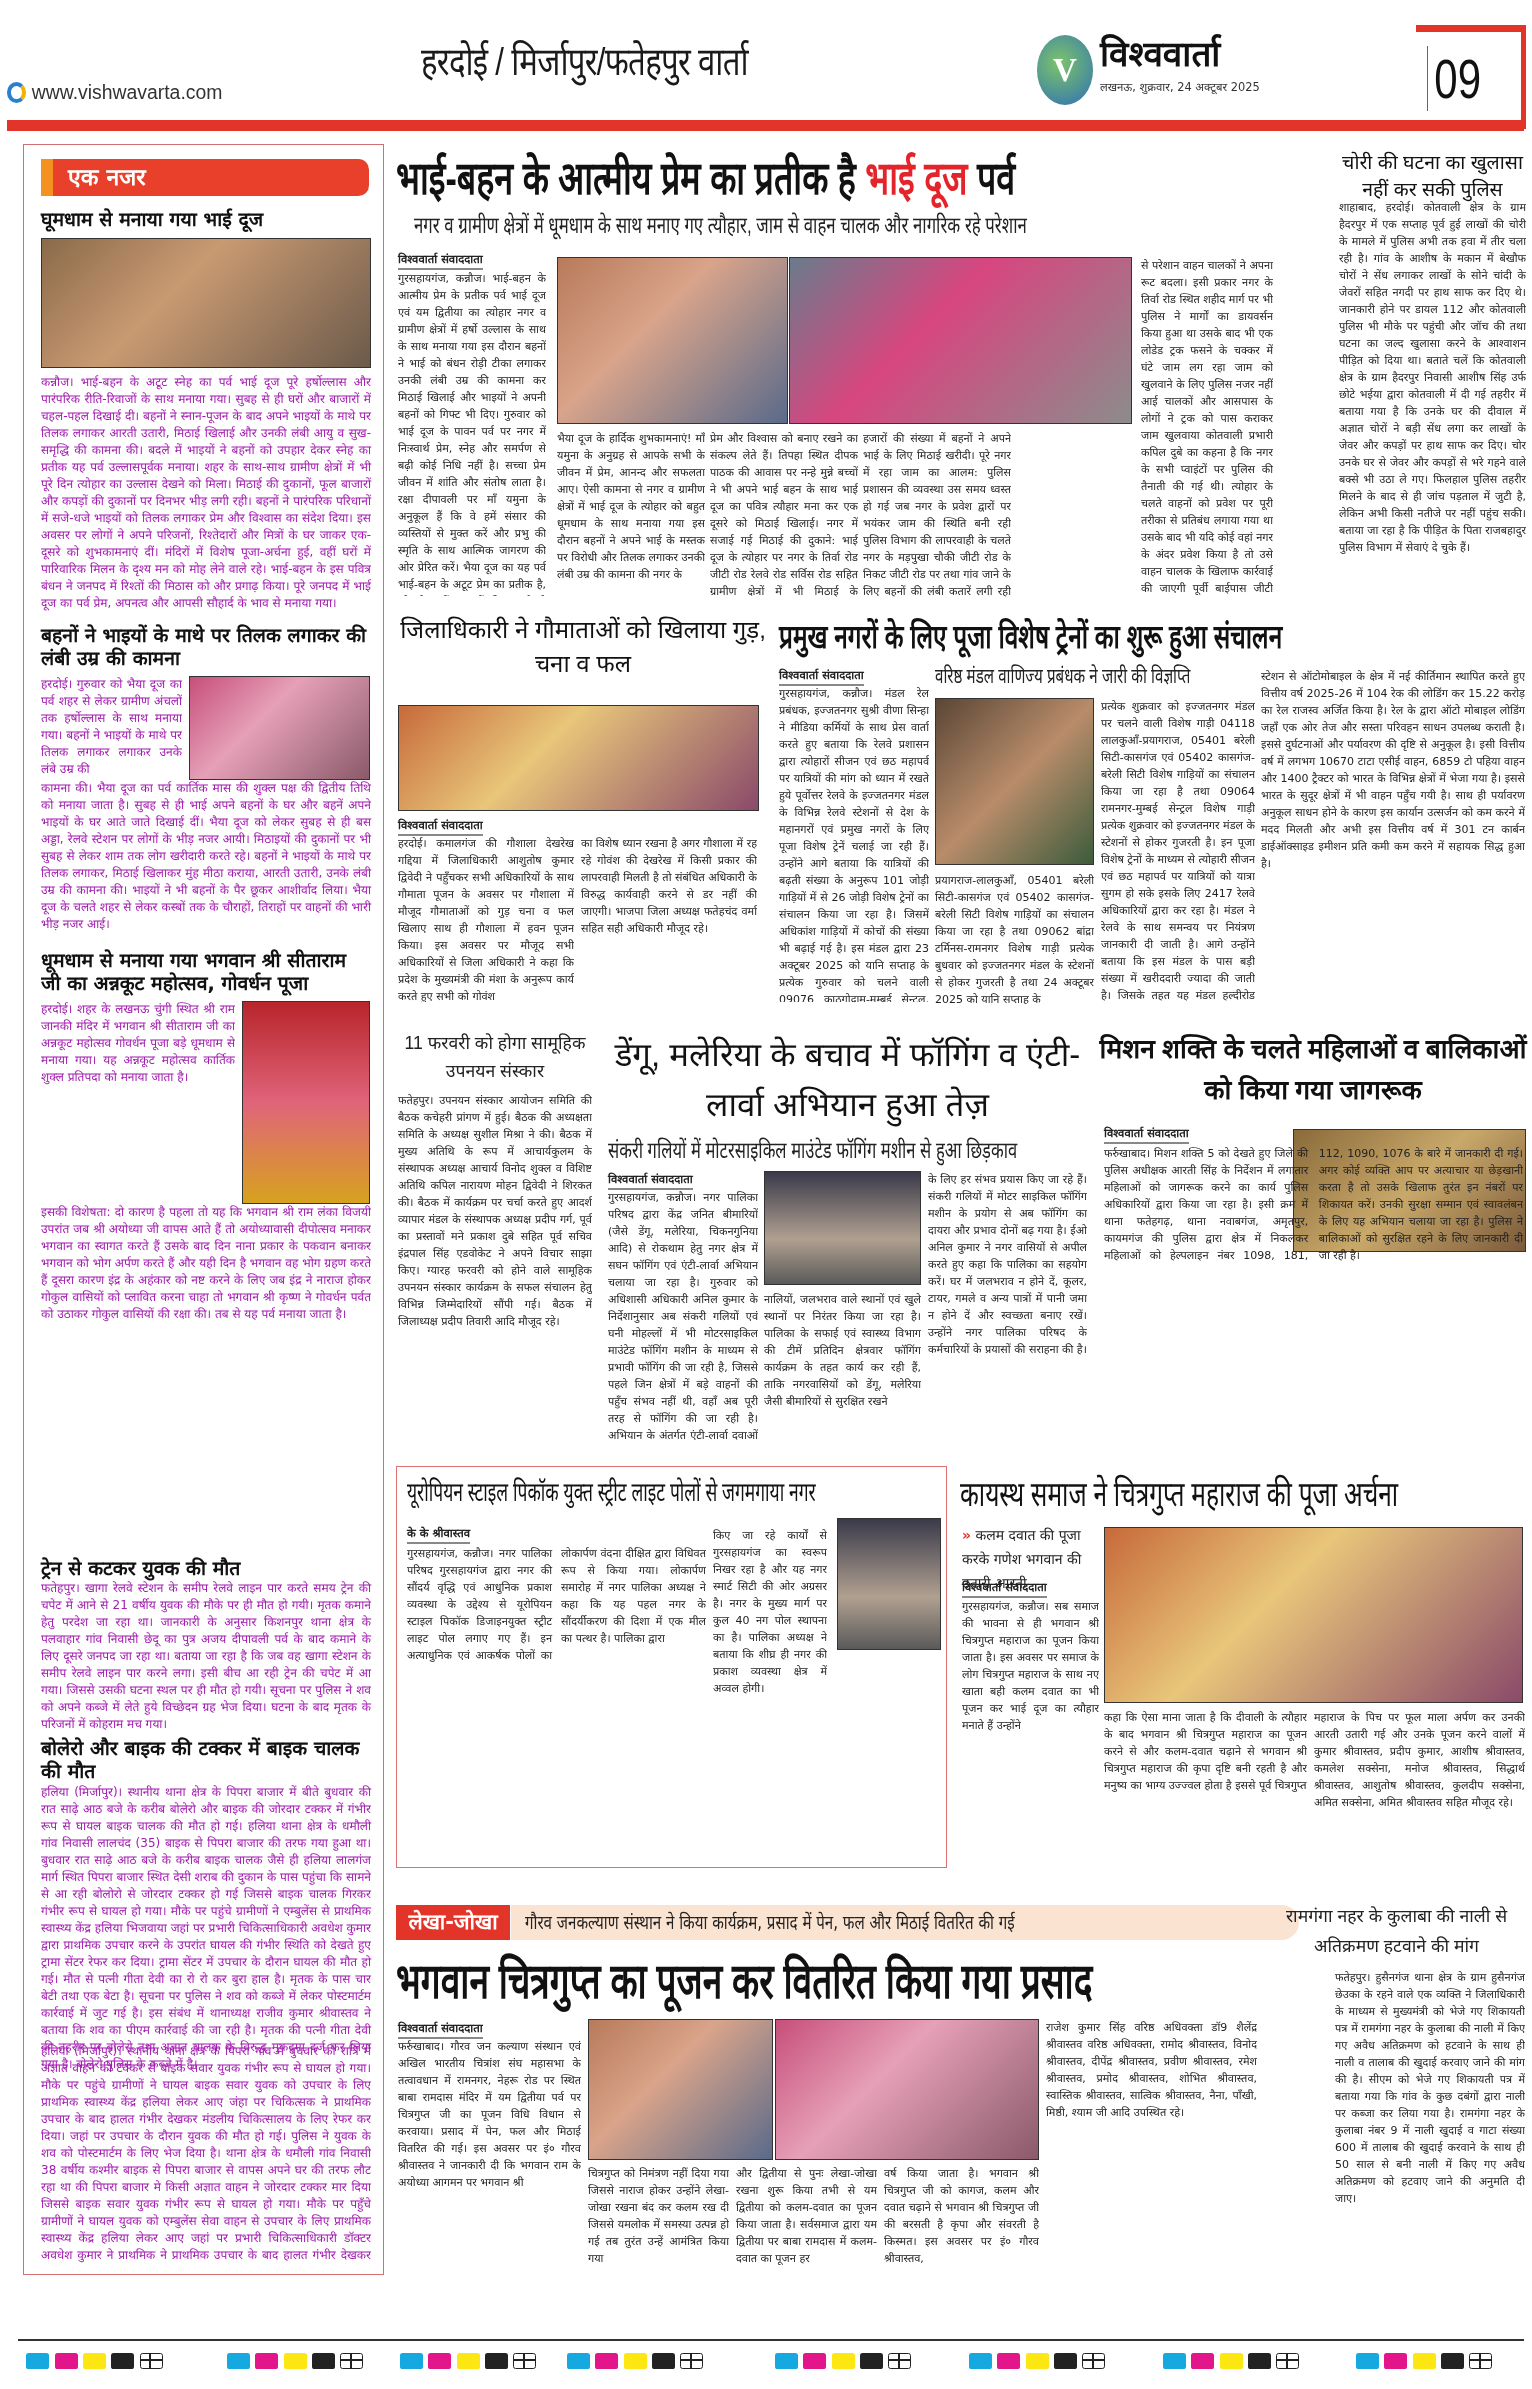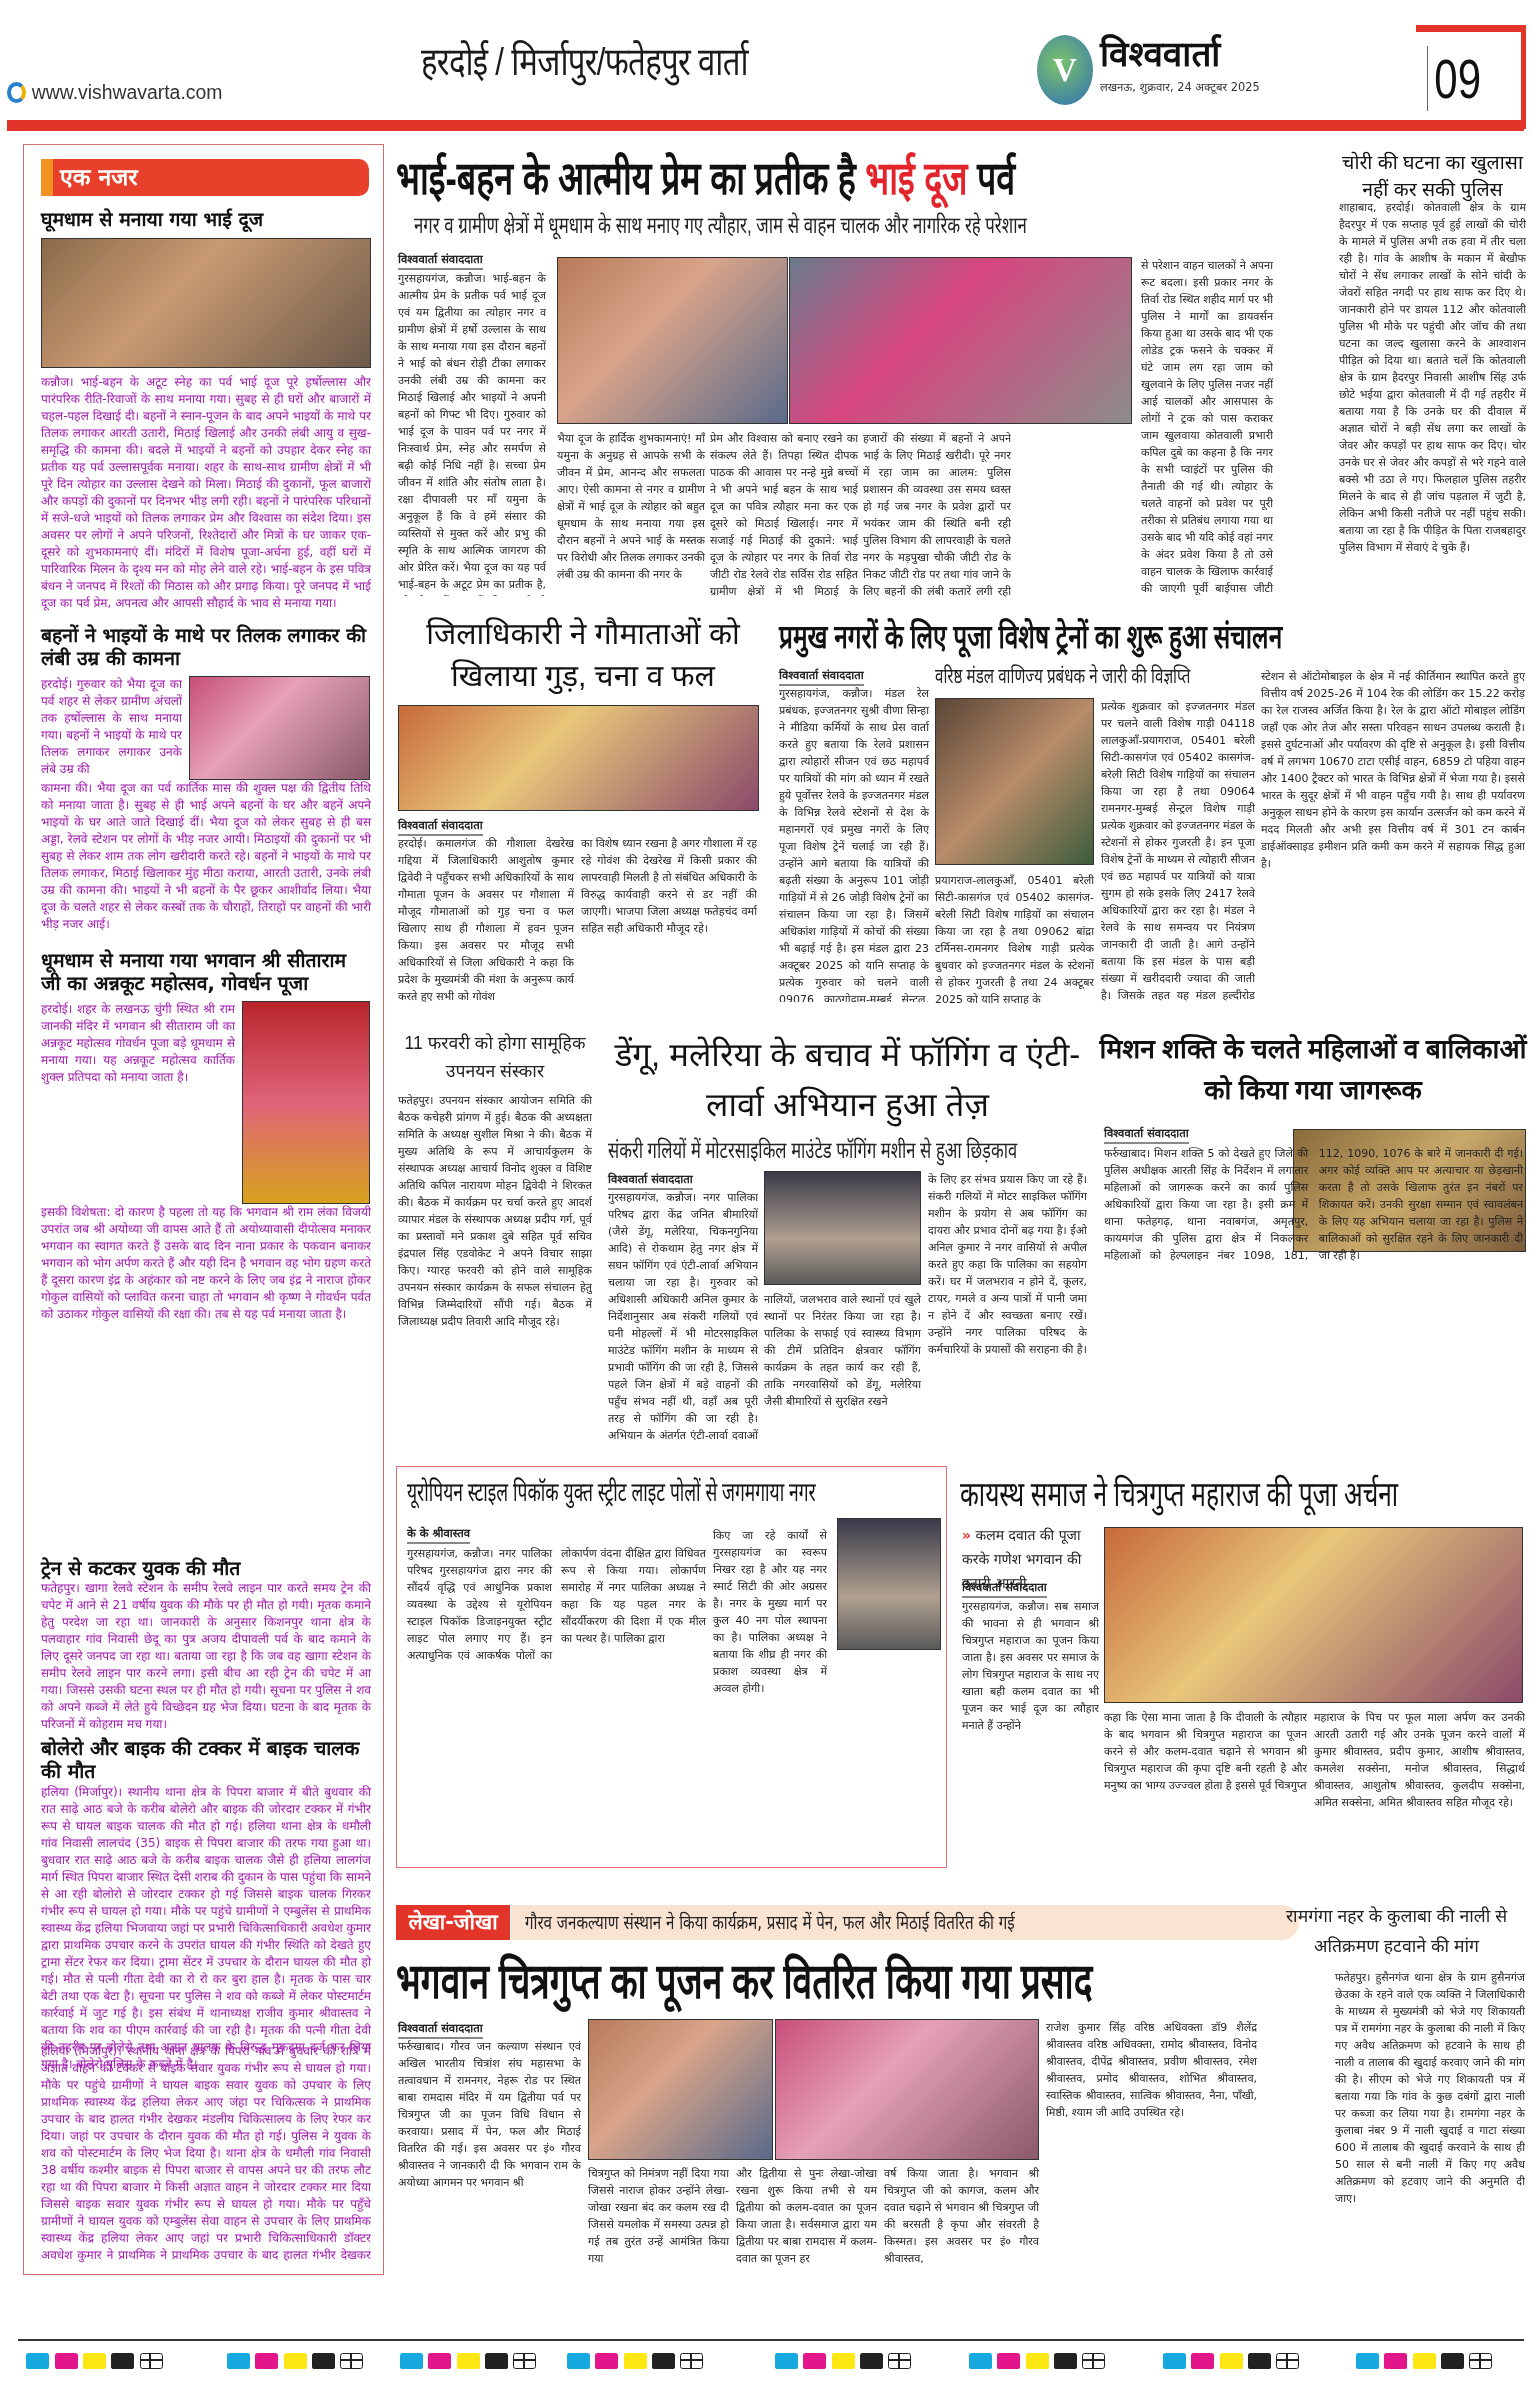--- a/index.html
+++ b/index.html
@@ -11,21 +11,21 @@
 .section-title{left:421px;top:33px;font-size:39px;font-family:"Liberation Sans",sans-serif;color:#1a1a1a;letter-spacing:-0.9px;transform:scaleX(.8);transform-origin:left}
 .logo{left:1037px;top:35px;display:flex;align-items:flex-start;gap:7px}
 .logo-badge{width:56px;height:70px;border-radius:50%;background:radial-gradient(circle at 40% 40%,#7cc46b,#2e6fb5);display:flex;align-items:center;justify-content:center;color:#fff;font-weight:bold;font-size:33px;font-family:"Liberation Serif",serif}
 .logo-name{font-size:35px;font-weight:bold;color:#111;line-height:1.1}
 .logo-date{font-size:11.4px;color:#333;margin-top:5.3px}
 .page-no-box{left:1416px;top:25px;width:110px;height:104px;border-top:7px solid #e3342a;border-right:5.3px solid #e3342a}
 .page-no{left:1427px;top:46px;font-size:56px;font-family:"Liberation Sans",sans-serif;color:#111;border-left:1.8px solid #333;padding-left:8.8px;transform:scaleX(.75);transform-origin:left}
 .redbar{left:7px;top:120px;width:1517px;height:10.6px;background:#e3342a}
 
 .leftbox{left:23px;top:144px;width:361px;height:2131px;border:1.8px solid #d07070}
-.ek-najar{left:41px;top:159px;width:328px;height:37px;background:#e8402a;border-radius:0 10.6px 10.6px 0;border-left:12.3px solid #f39221;color:#fff;font-size:23px;font-weight:bold;padding-left:7px;line-height:37px}
+.ek-najar{left:41px;top:159px;width:328px;height:37px;background:#e8402a;border-radius:0 10.6px 10.6px 0;border-left:12.3px solid #f39221;color:#fff;font-size:23px;font-weight:bold;padding-left:15px;line-height:37px}
 .lhead{font-size:19.4px;font-weight:bold;color:#111;line-height:1.2}
 .ltext{font-size:12px;line-height:17px;color:#a21caf;text-align:justify}
 .photo{background:linear-gradient(135deg,#8a6a4a,#c99a72 40%,#6c5a4a);border:0.9px solid #333}
 .photo.pink{background:linear-gradient(135deg,#c74f7a,#e6a0b8 40%,#8a5a6a)}
 .photo.temple{background:linear-gradient(180deg,#b8252b,#e0647a 50%,#d7a21e)}
 .photo.street{background:linear-gradient(135deg,#6a7b8c,#d7467f 40%,#8c8c8c)}
 .photo.office{background:linear-gradient(135deg,#5a4636,#b98c6a 50%,#3c5c3c)}
 .photo.crowd{background:linear-gradient(135deg,#b87a5a,#d9a48a 40%,#5a6a8a)}
 .photo.police{background:linear-gradient(135deg,#8a6a3a,#c9a96a 50%,#7a5a3a)}
 .photo.portrait{background:linear-gradient(180deg,#3a3a4a,#b0a090 60%,#5a5a5a)}
@@ -123,21 +123,21 @@
 <div class="abs col" style="left:710px;top:430px;width:148px;height:167px">प्रेम और विश्वास को बनाए रखने का संकल्प लेते हैं। तिपहा स्थित दीपक पाठक की आवास पर नन्हे मुन्ने बच्चों ने भी अपने भाई बहन के साथ भाई दूज का पवित्र त्यौहार मना कर एक दूसरे को मिठाई खिलाई। नगर में सजाई गई मिठाई की दुकाने: भाई दूज के त्योहार पर नगर के तिर्वा रोड जीटी रोड रेलवे रोड सर्विस रोड सहित ग्रामीण क्षेत्रों में भी मिठाई के दुकानदारों ने दुकानों को सजाकर मिठाई की बिक्री की इस दौरान नगर सहित ग्रामीण क्षेत्र से आई</div>
 <div class="abs col" style="left:863px;top:430px;width:148px;height:167px">हजारों की संख्या में बहनों ने अपने भाई के लिए मिठाई खरीदी। पूरे नगर में रहा जाम का आलम: पुलिस प्रशासन की व्यवस्था उस समय ध्वस्त हो गई जब नगर के प्रवेश द्वारों पर भयंकर जाम की स्थिति बनी रही पुलिस विभाग की लापरवाही के चलते नगर के मड़पुखा चौकी जीटी रोड के निकट जीटी रोड पर तथा गांव जाने के लिए बहनों की लंबी कतारें लगी रही घंटों जाम की स्थिति</div>
 <div class="abs col" style="left:1141px;top:257px;width:132px;height:339px">से परेशान वाहन चालकों ने अपना रूट बदला। इसी प्रकार नगर के तिर्वा रोड स्थित शहीद मार्ग पर भी पुलिस ने मार्गों का डायवर्सन किया हुआ था उसके बाद भी एक लोडेड ट्रक फसने के चक्कर में घंटे जाम लग रहा जाम को खुलवाने के लिए पुलिस नजर नहीं आई चालकों और आसपास के लोगों ने ट्रक को पास कराकर जाम खुलवाया कोतवाली प्रभारी कपिल दुबे का कहना है कि नगर के सभी प्वाइंटों पर पुलिस की तैनाती की गई थी। त्योहार के चलते वाहनों को प्रवेश पर पूरी तरीका से प्रतिबंध लगाया गया था उसके बाद भी यदि कोई वहां नगर के अंदर प्रवेश किया है तो उसे वाहन चालक के खिलाफ कार्रवाई की जाएगी पूर्वी बाईपास जीटी रोड रामगंज पश्चिमी बाईपास के अलावा सभी चिन्हित स्थानों पर पुलिस की वैरी केटिंग की व्यवस्था चार दिन पहले ही विभाग द्वारा कर दी गई थी।</div>
 
 <div class="abs" style="left:1340px;top:148px;width:185px;text-align:center">
   <div class="mhead" style="font-size:19.4px;white-space:normal;font-weight:normal">चोरी की घटना का खुलासा नहीं कर सकी पुलिस</div>
 </div>
 <div class="abs col" style="left:1339px;top:199px;width:187px;height:398px">शाहाबाद, हरदोई। कोतवाली क्षेत्र के ग्राम हैदरपुर में एक सप्ताह पूर्व हुई लाखों की चोरी के मामले में पुलिस अभी तक हवा में तीर चला रही है। गांव के आशीष के मकान में बेखौफ चोरों ने सेंध लगाकर लाखों के सोने चांदी के जेवरों सहित नगदी पर हाथ साफ कर दिए थे। जानकारी होने पर डायल 112 और कोतवाली पुलिस भी मौके पर पहुंची और जॉच की तथा घटना का जल्द खुलासा करने के आश्वाशन पीड़ित को दिया था। बताते चलें कि कोतवाली क्षेत्र के ग्राम हैदरपुर निवासी आशीष सिंह उर्फ छोटे भईया द्वारा कोतवाली में दी गई तहरीर में बताया गया है कि उनके घर की दीवाल में अज्ञात चोरों ने बड़ी सेंध लगा कर लाखों के जेवर और कपड़ों पर हाथ साफ कर दिए। चोर उनके घर से जेवर और कपड़ों से भरे गहने वाले बक्से भी उठा ले गए। फिलहाल पुलिस तहरीर मिलने के बाद से ही जांच पड़ताल में जुटी है, लेकिन अभी किसी नतीजे पर नहीं पहुंच सकी। बताया जा रहा है कि पीड़ित के पिता राजबहादुर पुलिस विभाग में सेवाएं दे चुके हैं।</div>
 
 <div class="abs" style="left:398px;top:613px;width:370px;text-align:center">
-  <div class="mhead" style="font-size:30px;font-weight:normal;white-space:normal;line-height:1.4">जिलाधिकारी ने गौमाताओं को खिलाया गुड़, चना व फल</div>
+  <div class="mhead" style="font-size:24px;font-weight:normal;white-space:normal;line-height:1.4">जिलाधिकारी ने गौमाताओं को खिलाया गुड़, चना व फल</div>
 </div>
 <div class="abs photo puja" style="left:398px;top:705px;width:361px;height:106px"></div>
 <div class="abs" style="left:398px;top:816px"><span class="byline">विश्ववार्ता संवाददाता</span></div>
 <div class="abs col" style="left:398px;top:835px;width:176px;height:167px">हरदोई। कमालगंज की गौशाला देखरेख गद्दिया में जिलाधिकारी आशुतोष कुमार द्विवेदी ने पहुँचकर सभी अधिकारियों के साथ गौमाता पूजन के अवसर पर गौशाला में मौजूद गौमाताओं को गुड़ चना व फल खिलाए साथ ही गौशाला में हवन पूजन किया। इस अवसर पर मौजूद सभी अधिकारियों से जिला अधिकारी ने कहा कि प्रदेश के मुख्यमंत्री की मंशा के अनुरूप कार्य करते हुए सभी को गोवंश</div>
 <div class="abs col" style="left:581px;top:835px;width:176px;height:167px">का विशेष ध्यान रखना है अगर गौशाला में रह रहे गोवंश की देखरेख में किसी प्रकार की लापरवाही मिलती है तो संबंधित अधिकारी के विरुद्ध कार्यवाही करने से डर नहीं की जाएगी। भाजपा जिला अध्यक्ष फतेहचंद वर्मा सहित सही अधिकारी मौजूद रहे।</div>
 
 <div class="abs mhead" style="left:779px;top:613px;font-size:33px;transform:scaleX(.74)">प्रमुख नगरों के लिए पूजा विशेष ट्रेनों का शुरू हुआ संचालन</div>
 <div class="abs" style="left:779px;top:666px"><span class="byline">विश्ववार्ता संवाददाता</span></div>
 <div class="abs col" style="left:779px;top:685px;width:150px;height:317px">गुरसहायगंज, कन्नौज। मंडल रेल प्रबंधक, इज्जतनगर सुश्री वीणा सिन्हा ने मीडिया कर्मियों के साथ प्रेस वार्ता करते हुए बताया कि रेलवे प्रशासन द्वारा त्योहारों सीजन एवं छठ महापर्व पर यात्रियों की मांग को ध्यान में रखते हुये पूर्वोत्तर रेलवे के इज्जतनगर मंडल के विभिन्न रेलवे स्टेशनों से देश के महानगरों एवं प्रमुख नगरों के लिए पूजा विशेष ट्रेनें चलाई जा रही हैं। उन्होंने आगे बताया कि यात्रियों की बढ़ती संख्या के अनुरूप 101 जोड़ी गाड़ियों में से 26 जोड़ी विशेष ट्रेनों का संचालन किया जा रहा है। जिसमें अधिकांश गाड़ियों में कोचों की संख्या भी बढ़ाई गई है। इस मंडल द्वारा 23 अक्टूबर 2025 को यानि सप्ताह के प्रत्येक गुरुवार को चलने वाली 09076 काठगोदाम-मुम्बई सेन्ट्रल, 05060 लालकुआँ-कोलकता, 04117</div>
 <div class="abs sub" style="left:935px;top:661px;font-size:21px;transform:scaleX(.72)">वरिष्ठ मंडल वाणिज्य प्रबंधक ने जारी की विज्ञप्ति</div>

